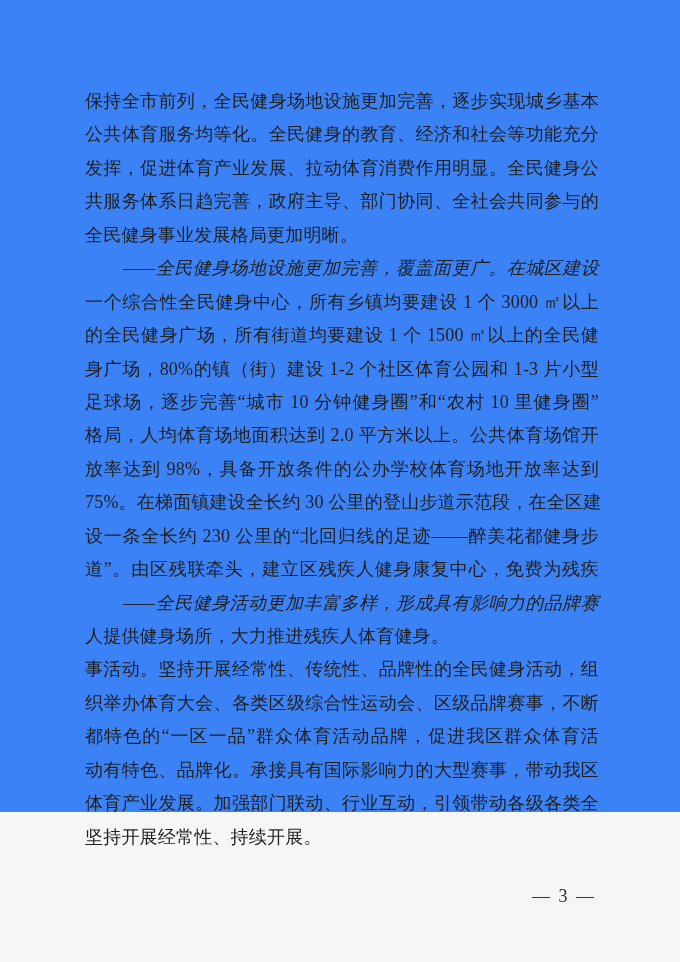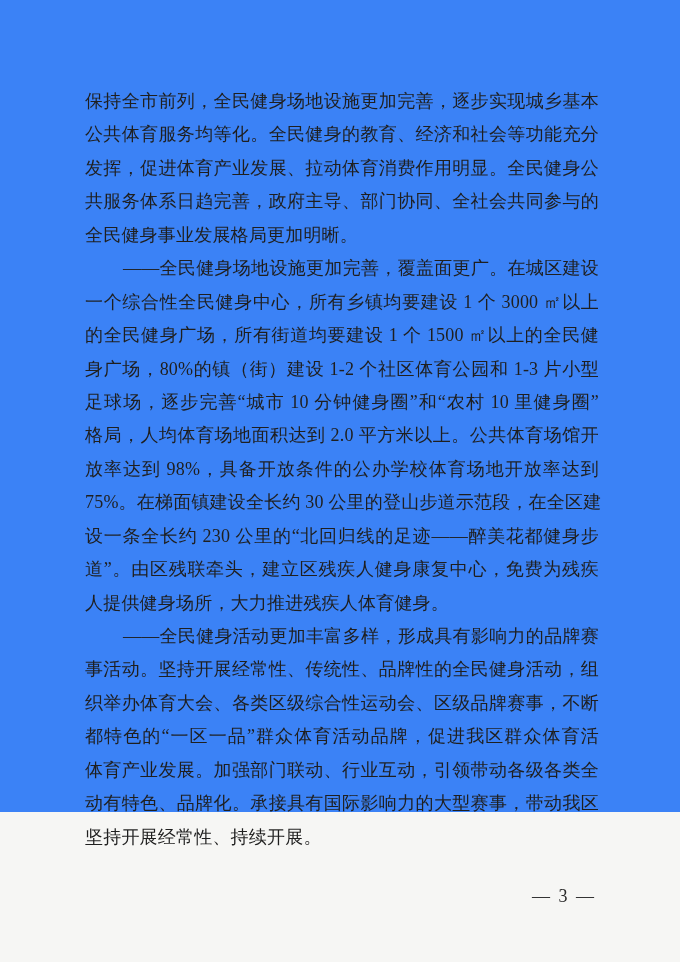--- a/index.html
+++ b/index.html
@@ -38,20 +38,21 @@
     text-justify: inter-character;
     overflow: visible;
     letter-spacing: 0.2px;
   }
   .line.last {
     text-align: right;
     text-align-last: left;
   }
   .line.indent {
     text-indent: 38px;
+    font-style: italic;
   }
   .page-footer {
     position: absolute;
     top: 886px;
     right: 84px;
     font-size: 18px;
     letter-spacing: 2px;
     color: #2a2a2a;
     text-align: right;
   }
@@ -69,23 +70,23 @@
       <div class="line indent">——全民健身场地设施更加完善，覆盖面更广。在城区建设</div>
       <div class="line">一个综合性全民健身中心，所有乡镇均要建设 1 个 3000 ㎡以上</div>
       <div class="line">的全民健身广场，所有街道均要建设 1 个 1500 ㎡以上的全民健</div>
       <div class="line">身广场，80%的镇（街）建设 1-2 个社区体育公园和 1-3 片小型</div>
       <div class="line">足球场，逐步完善“城市 10 分钟健身圈”和“农村 10 里健身圈”</div>
       <div class="line">格局，人均体育场地面积达到 2.0 平方米以上。公共体育场馆开</div>
       <div class="line">放率达到 98%，具备开放条件的公办学校体育场地开放率达到</div>
       <div class="line">75%。在梯面镇建设全长约 30 公里的登山步道示范段，在全区建</div>
       <div class="line">设一条全长约 230 公里的“北回归线的足迹——醉美花都健身步</div>
       <div class="line">道”。由区残联牵头，建立区残疾人健身康复中心，免费为残疾</div>
+      <div class="line indent">——全民健身活动更加丰富多样，形成具有影响力的品牌赛</div>
       <div class="line last">人提供健身场所，大力推进残疾人体育健身。</div>
-      <div class="line indent">——全民健身活动更加丰富多样，形成具有影响力的品牌赛</div>
       <div class="line">事活动。坚持开展经常性、传统性、品牌性的全民健身活动，组</div>
       <div class="line">织举办体育大会、各类区级综合性运动会、区级品牌赛事，不断</div>
       <div class="line">都特色的“一区一品”群众体育活动品牌，促进我区群众体育活</div>
+      <div class="line">动有特色、品牌化。承接具有国际影响力的大型赛事，带动我区</div>
       <div class="line">体育产业发展。加强部门联动、行业互动，引领带动各级各类全</div>
-      <div class="line">动有特色、品牌化。承接具有国际影响力的大型赛事，带动我区</div>
       <div class="line last">坚持开展经常性、持续开展。</div>
     </div>
   <div class="page-footer">— 3 —</div>
 </div>
 
 </body></html>

